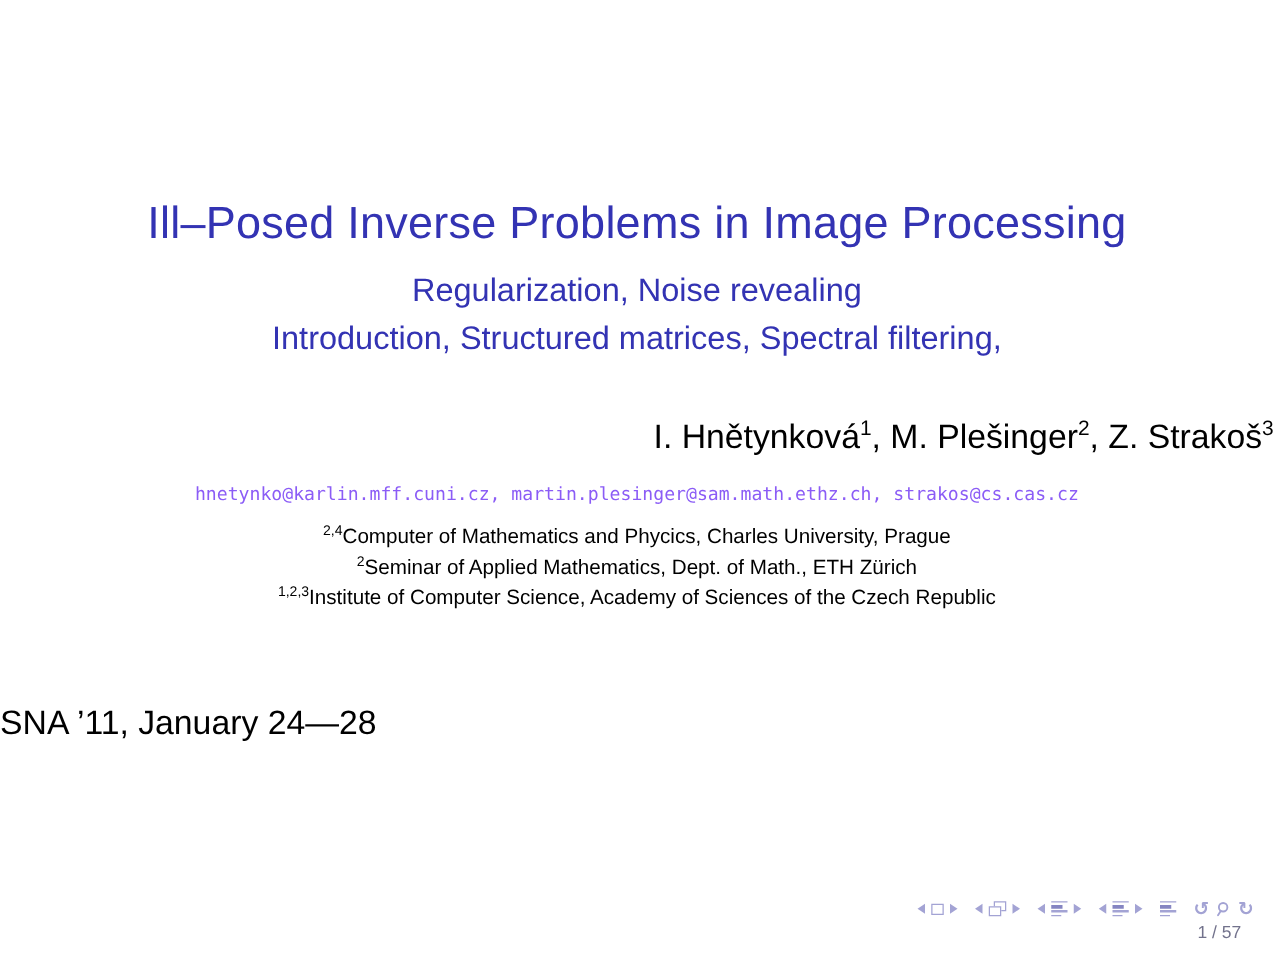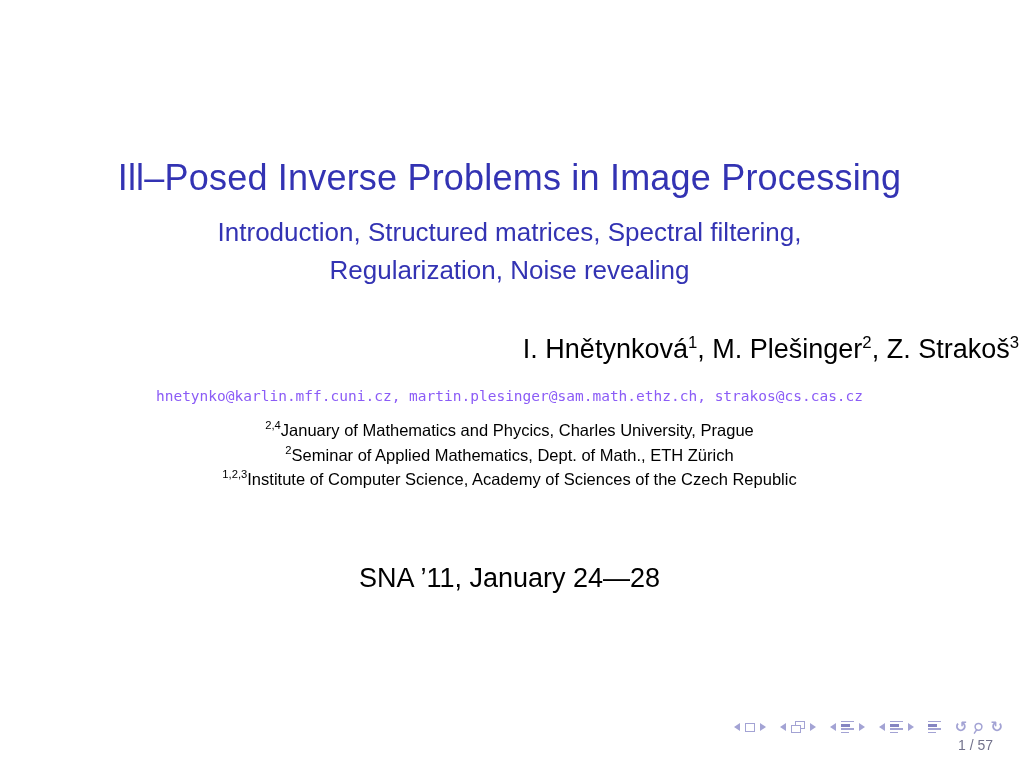--- a/index.html
+++ b/index.html
@@ -37,21 +37,21 @@
     color:#8b5cf6;
     font-family:"DejaVu Sans Mono", monospace;
     font-size:14.5px;
   }
   .affils{
     position:absolute;left:0;top:415px;width:100%;text-align:center;
     color:#000;font-size:16.5px;line-height:20px;
   }
   .affils sup{font-size:68%;vertical-align:super;}
   .date{
-    position:absolute;left:0;top:563px;width:100%;text-align:center;
+    position:absolute;left:0;top:563px;width:100%;
     color:#000;font-size:27px;
   }
   
   .nav{
     position:absolute;top:720px;right:16px;
     display:flex;align-items:center;gap:14px;
     height:14px;
   }
   .navgroup{display:flex;align-items:center;gap:5px;}
   .tri{width:0;height:0;border-top:4px solid transparent;border-bottom:4px solid transparent;}
@@ -78,31 +78,31 @@
   }
 </style>
 </head>
 <body>
 
 <div class="slide">
 
   <div class="titleblock">
     <div class="title">Ill–Posed Inverse Problems in Image Processing</div>
     <div class="subtitle">
+      <div>Regularization, Noise revealing</div>
       <div>Introduction, Structured matrices, Spectral filtering,</div>
-      <div>Regularization, Noise revealing</div>
     </div>
   </div>
 
   <div class="authors"><span><span>I. Hnětynková</span><sup>1</sup></span><span>, </span><span><span>M. Plešinger</span><sup>2</sup></span><span>, </span><span><span>Z. Strakoš</span><sup>3</sup></span></div>
 
   <div class="emails">hnetynko@karlin.mff.cuni.cz, martin.plesinger@sam.math.ethz.ch, strakos@cs.cas.cz</div>
 
   <div class="affils">
-    <div><sup>2,4</sup><span>January of Mathematics and Phycics, Charles University, Prague</span></div>
+    <div><sup>2,4</sup><span>Computer of Mathematics and Phycics, Charles University, Prague</span></div>
     <div><sup>2</sup><span>Seminar of Applied Mathematics, Dept. of Math., ETH Zürich</span></div>
     <div><sup>1,2,3</sup><span>Institute of Computer Science, Academy of Sciences of the Czech Republic</span></div>
   </div>
 
   <div class="date">SNA ’11, January 24—28</div>
 
   <div class="nav">
     <span class="navgroup">
       <span class="tri left"></span>
       <span class="sq"></span>

